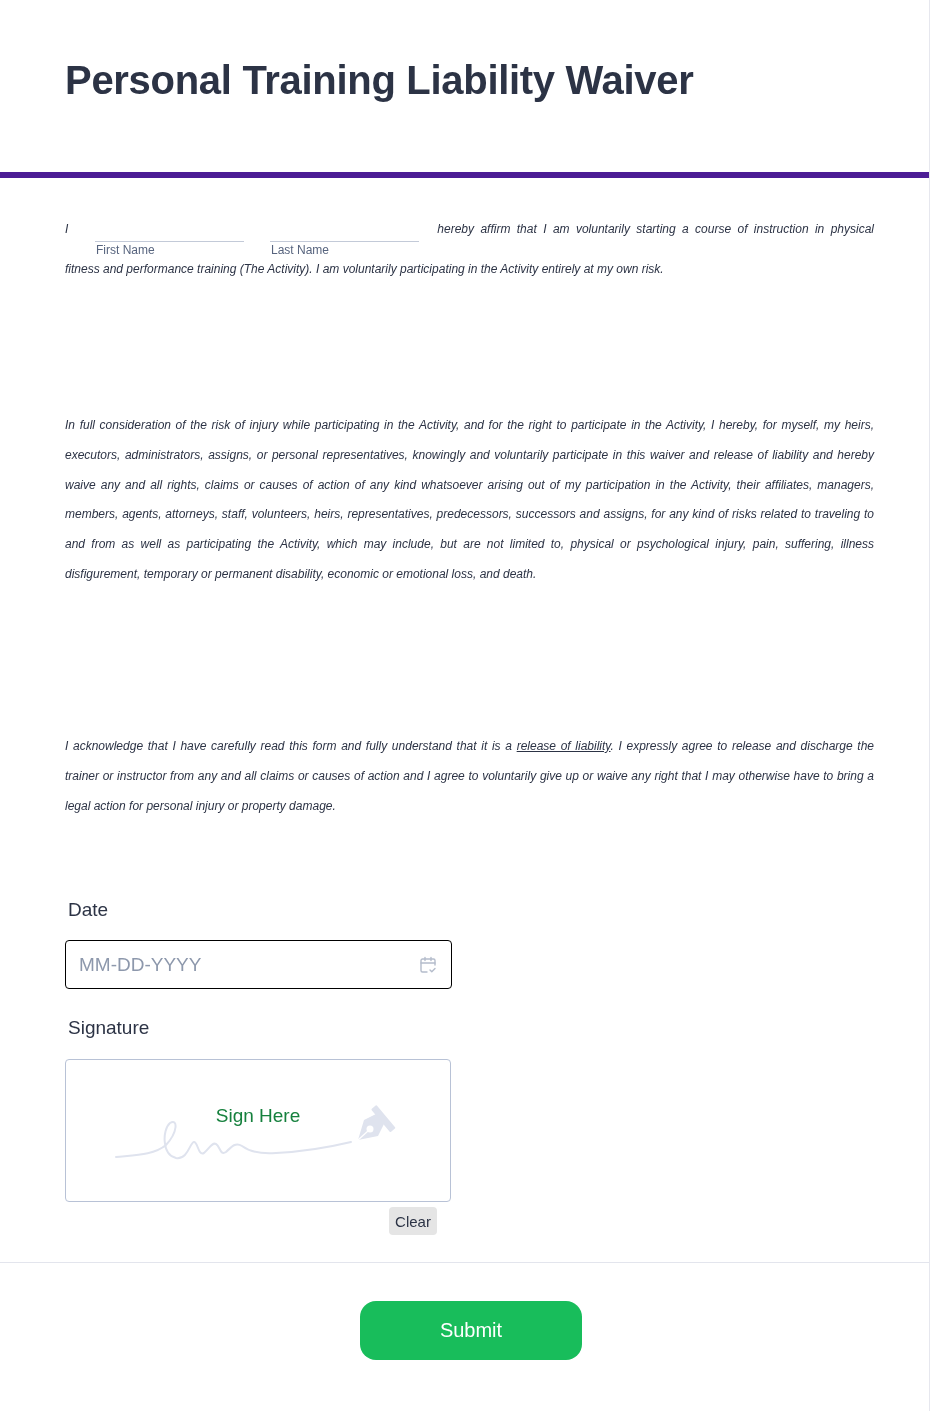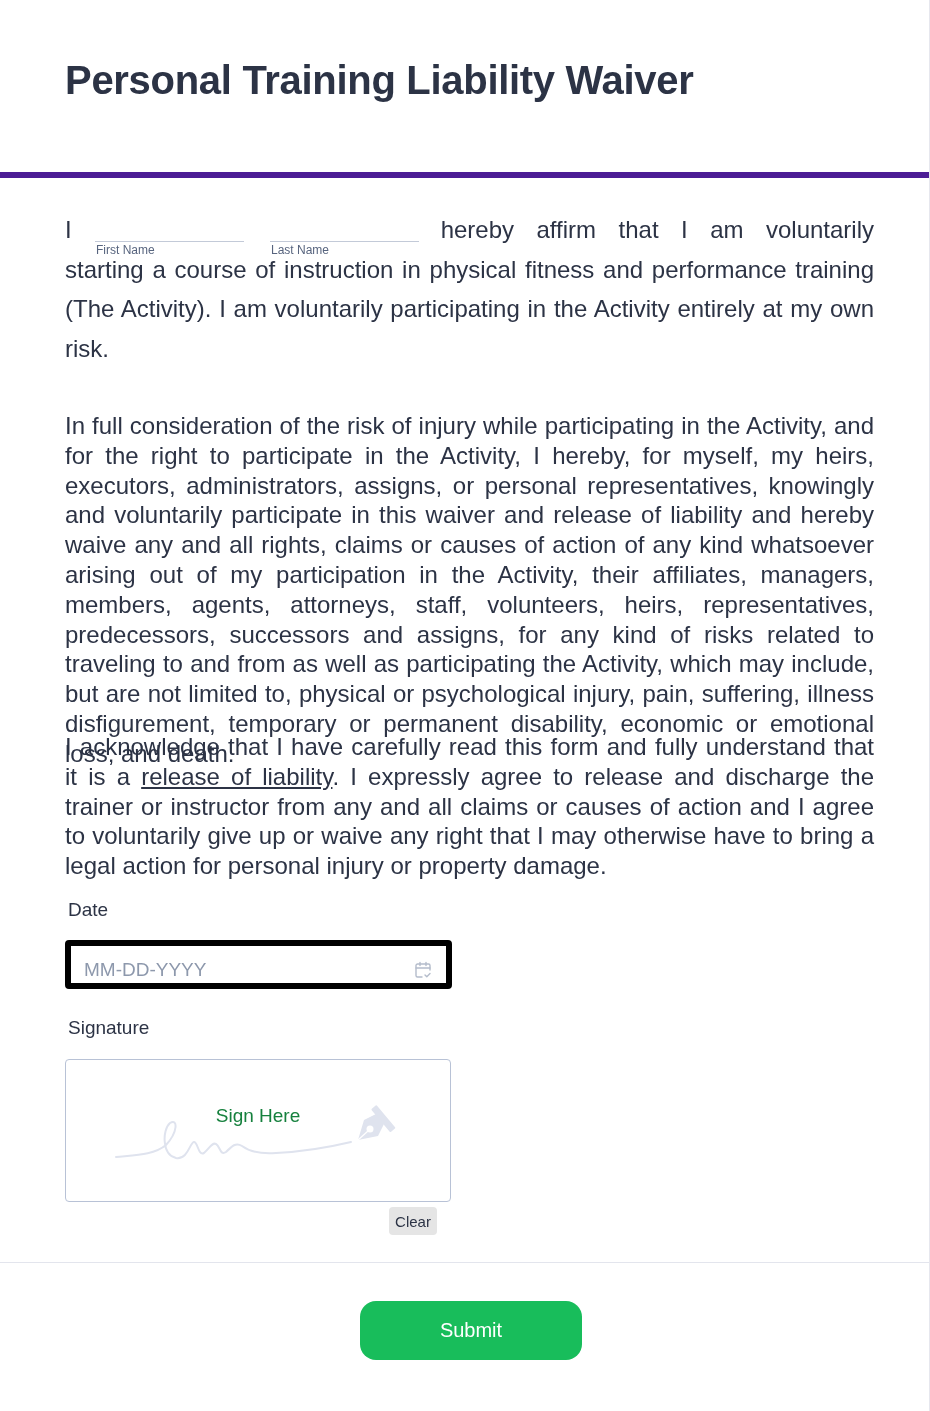--- a/index.html
+++ b/index.html
@@ -18,21 +18,21 @@
     border-bottom: 6px solid #4c1d95;
   }
   .page-title {
     position: absolute; left: 65px; top: 56px;
     font-size: 40px; font-weight: bold; color: #2c3345;
     letter-spacing: -0.3px; line-height: 48px;
   }
 
   .para {
     position: absolute; left: 65px; width: 809px;
-    font-size: 24px; color: #2c3345; text-align: justify;
+    font-size: 12px; color: #2c3345; text-align: justify; font-style: italic;
   }
   .p1 { top: 210px; line-height: 39.5px; }
   .p2 { top: 371px; line-height: 29.8px; margin-top: 40px; }
   .p3 { top: 732px; line-height: 29.8px; }
   .p3 .u { text-decoration: underline; }
 
   .name-field {
     position: absolute; top: 212px; width: 149px; height: 48px;
   }
   .name-field input {
@@ -50,21 +50,21 @@
 
   .label {
     position: absolute; left: 68px;
     font-size: 19px; color: #2c3345; font-weight: normal;
   }
   .date-label { top: 899px; }
   .sig-label { top: 1017px; }
 
   .date-input {
     position: absolute; left: 65px; top: 940px; width: 387px; height: 49px;
-    border: 6px solid #000000; border-radius: 4px; background: #fff;
+    border: 1px solid #000000; border-radius: 4px; background: #fff;
   }
   .date-input input {
     position: absolute; left: 0; top: 0; width: 340px; height: 47px;
     border: none; outline: none; background: transparent;
     padding-left: 13px; font-size: 19px; color: #2c3345;
     font-family: "Liberation Sans", sans-serif;
   }
   .date-input input::placeholder { color: #8d98ac; }
   .cal-icon {
     position: absolute; right: 13px; top: 14px; width: 20px; height: 20px;

